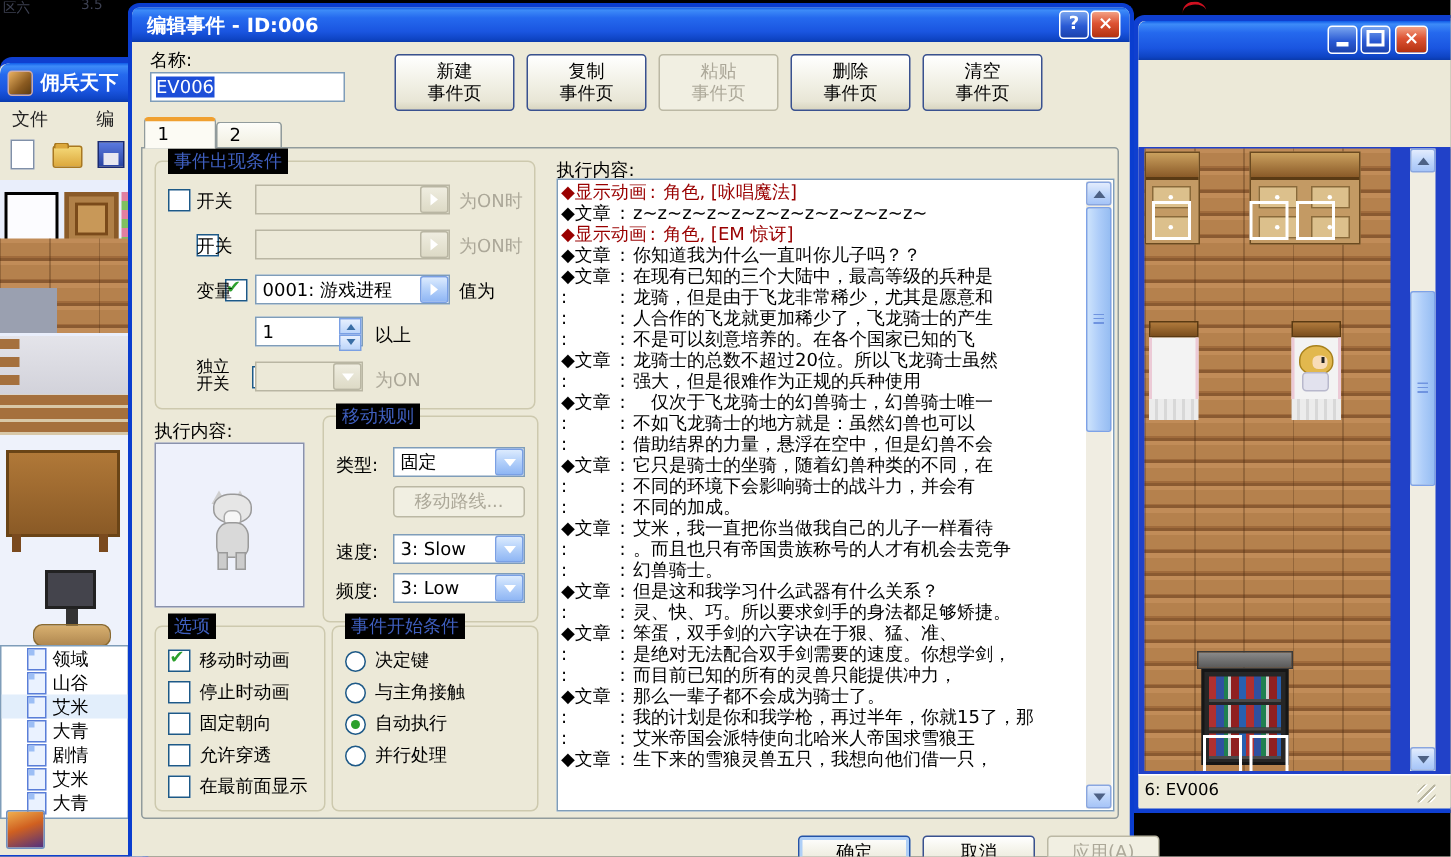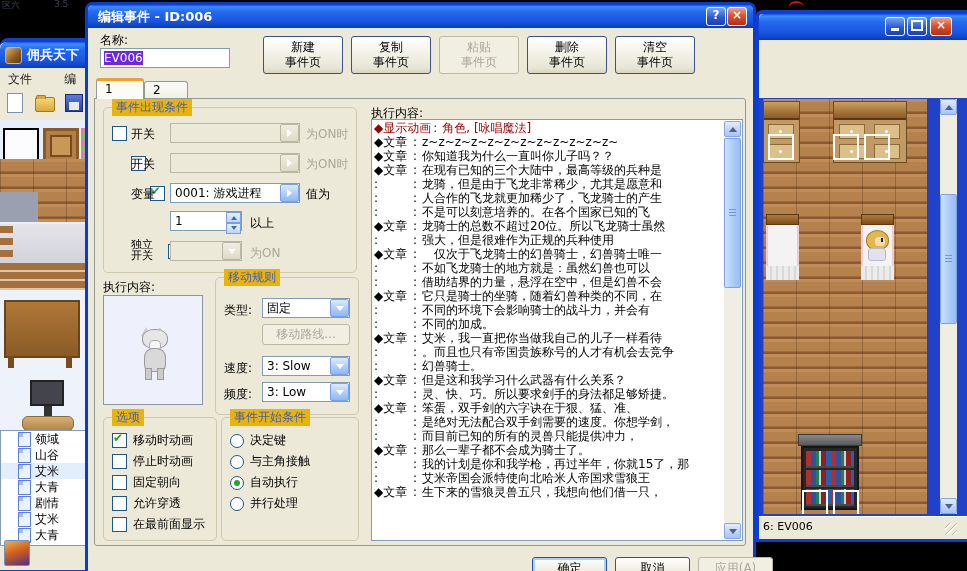--- a/index.html
+++ b/index.html
@@ -15,21 +15,21 @@
           color:#fff;font-weight:bold;font-size:12px;line-height:15px;text-align:center;}
   .btn-blue{background:linear-gradient(180deg,#79a5ef,#2a5ad4 55%,#1b42ad);}
   .btn-red{background:linear-gradient(180deg,#f3a183,#dd5333 45%,#b2300f);}
 
   
   .xpbtn{background:linear-gradient(180deg,#ffffff,#f3f2e8 45%,#e8e6d6 85%,#d8d5c0);
          border:1px solid #39518f;border-radius:3px;cursor:pointer;
          font-family:"DejaVu Sans",sans-serif;font-size:12px;color:#000;}
   .xpbtn.disabled{background:#f1efe2;border-color:#bbb8a4;color:#aca899;}
   .groupbox{position:absolute;border:1px solid #cdc9ae;border-radius:5px;}
-  .grp-cap{position:absolute;top:-9px;left:8px;background:#eab308;padding:0 4px;color:#3f5fbf;font-size:12px;}
+  .grp-cap{position:absolute;top:-9px;left:8px;background:#000000;padding:0 4px;color:#3f5fbf;font-size:12px;}
   .lbl{font-size:12px;color:#000;white-space:nowrap;}
   .gray{color:#aca899;}
   .cb{display:inline-block;width:13px;height:13px;background:#fff;border:1px solid #1d5987;position:relative;flex:none;}
   .cb.checked::after{content:"✔";position:absolute;left:0px;top:-3px;color:#2ca02c;font-size:12px;font-weight:bold;}
   .rb{display:inline-block;width:12px;height:12px;background:#fff;border:1px solid #1d5987;border-radius:50%;position:relative;flex:none;}
   .rb.selected::after{content:"";position:absolute;left:3px;top:3px;width:6px;height:6px;border-radius:50%;background:#2ca02c;}
   .combo{position:absolute;height:20px;background:#fff;border:1px solid #7f9db9;display:flex;align-items:center;box-sizing:border-box;}
   .combo .ctext{flex:1;padding-left:4px;white-space:nowrap;overflow:hidden;}
   .combo.dis{background:#ece9d8;border-color:#b9b6a3;color:#b5b2a1;}
   .drop{width:17px;align-self:stretch;background:linear-gradient(180deg,#dcebfe,#b6d2fa 45%,#8fb6f4);
@@ -135,21 +135,21 @@
          border-bottom:2px solid #4a4a4a;}
   #mw-statusbar{left:0;top:502px;right:0;height:22px;background:#ece9d8;border-top:1px solid #fff;}
   .grip{position:absolute;right:18px;top:6px;width:12px;height:12px;
         background:repeating-linear-gradient(135deg,transparent 0 3px,#b8b5a0 3px 4px,#fff 4px 5px);}
 
   
   #dialog{left:85px;top:2px;width:671px;height:569px;border:3px solid #0a3dcf;border-bottom:none;border-radius:8px 8px 0 0;background:#ece9d8;box-sizing:border-box;z-index:10;}
   #dlg-titlebar{left:0;top:0;right:0;height:23px;border-radius:5px 5px 0 0;display:flex;align-items:center;padding-left:10px;box-sizing:border-box;}
   #dlg-body{left:0;top:23px;right:0;bottom:0;background:#ece9d8;}
   #name-input{left:12px;top:20px;width:130px;height:20px;background:#fff;border:1px solid #7f9db9;box-sizing:border-box;padding:2px 3px;}
-  #name-input .sel{background:#6d28d9;color:#fff;}
+  #name-input .sel{background:#1d4ed8;color:#fff;}
   #tab-panel{left:6px;top:70px;width:652px;height:448px;background:#ece9d8;border:1px solid #919b9c;border-radius:0 3px 3px 3px;box-sizing:border-box;}
   .condrow-lbl2{font-size:11px;line-height:11px;}
   #graphic-box{left:8px;top:196px;width:100px;height:110px;background:#eef1fb;border:1px solid #8a92ac;box-sizing:border-box;}
   
   .wolf{position:absolute;left:33px;top:26px;width:34px;height:58px;}
   .wolf .ear{position:absolute;top:0;width:0;height:0;border:5px solid transparent;border-bottom:9px solid #cfcfcf;}
   .wolf .head{position:absolute;left:5px;top:7px;width:24px;height:18px;background:#e6e6e6;border:1px solid #9a9a9a;border-radius:45%;}
   .wolf .snout{position:absolute;left:12px;top:18px;width:10px;height:9px;background:#f6f6f6;border:1px solid #aaa;border-radius:40%;}
   .wolf .body{position:absolute;left:7px;top:26px;width:20px;height:22px;background:#d9d9d9;border:1px solid #9a9a9a;border-radius:40% 40% 30% 30%;}
   .wolf .leg{position:absolute;top:46px;width:5px;height:10px;background:#cccccc;border:1px solid #9a9a9a;}
@@ -527,20 +527,21 @@
       </div>
 
       <span class="abs lbl" style="left:276px;top:6px;">执行内容:</span>
       <div id="cmd-listbox">
         <div id="cmd-lines">
 
             <div class="cmdline red"><span class="cp">◆显示动画</span><span class="cs">:</span><span class="ct">角色, [咏唱魔法]</span></div>
 
             <div class="cmdline"><span class="cp">◆文章</span><span class="cs">:</span><span class="ct">z~z~z~z~z~z~z~z~z~z~z~z~</span></div>
 
+            <div class="cmdline red"><span class="cp">◆显示动画</span><span class="cs">:</span><span class="ct">角色, [EM 惊讶]</span></div>
 
             <div class="cmdline"><span class="cp">◆文章</span><span class="cs">:</span><span class="ct">你知道我为什么一直叫你儿子吗？？</span></div>
 
             <div class="cmdline"><span class="cp">◆文章</span><span class="cs">:</span><span class="ct">在现有已知的三个大陆中，最高等级的兵种是</span></div>
 
             <div class="cmdline"><span class="cp">:</span><span class="cs">:</span><span class="ct">龙骑，但是由于飞龙非常稀少，尤其是愿意和</span></div>
 
             <div class="cmdline"><span class="cp">:</span><span class="cs">:</span><span class="ct">人合作的飞龙就更加稀少了，飞龙骑士的产生</span></div>
 
             <div class="cmdline"><span class="cp">:</span><span class="cs">:</span><span class="ct">不是可以刻意培养的。在各个国家已知的飞</span></div>

